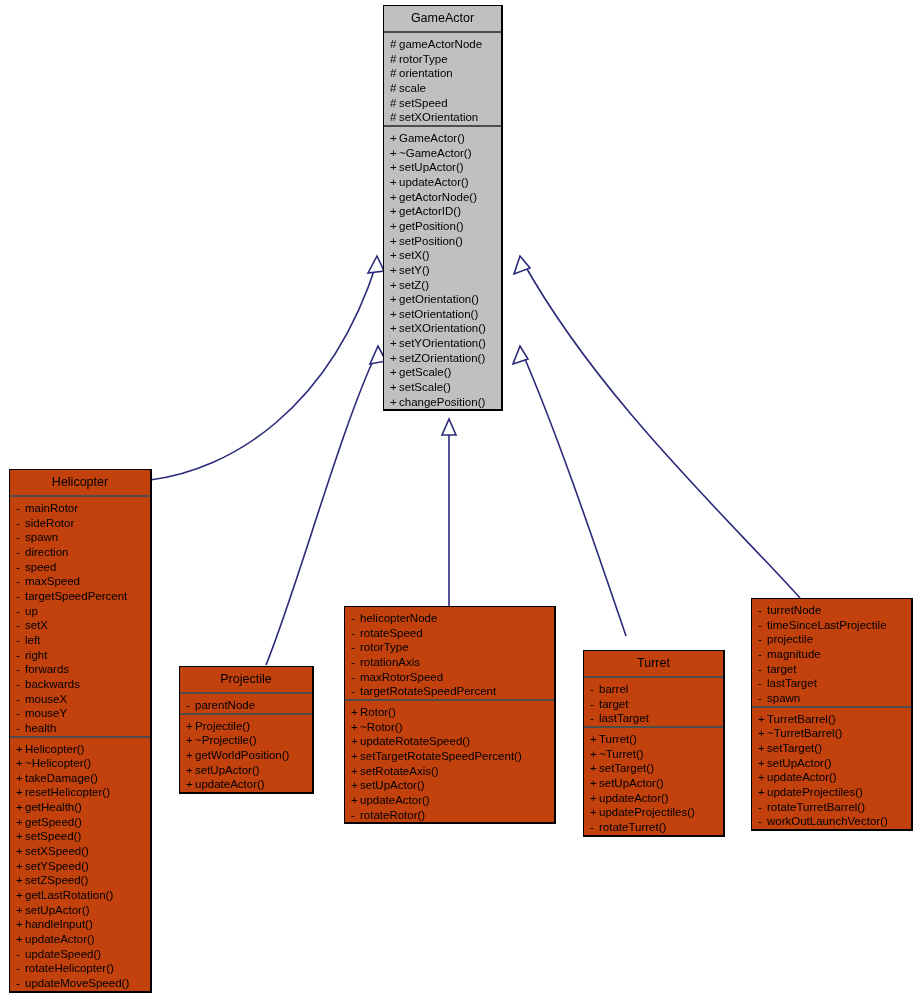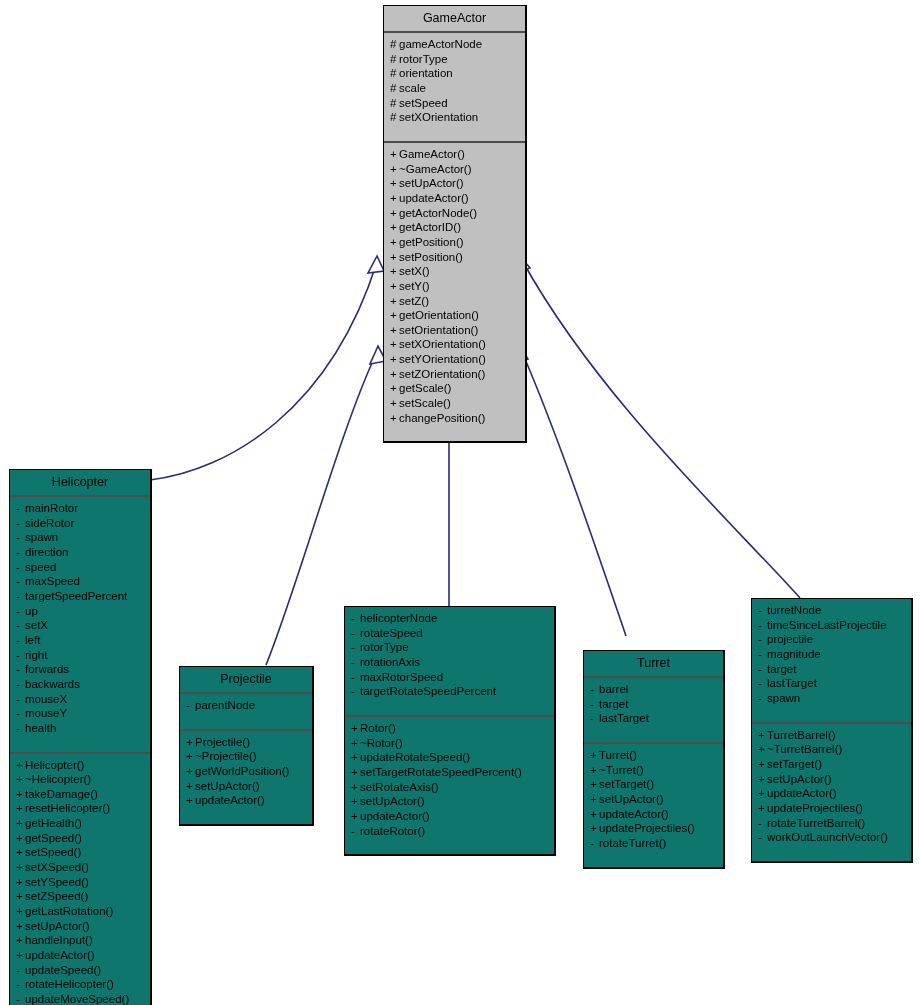--- a/index.html
+++ b/index.html
@@ -24,38 +24,38 @@
     position: absolute;
     left: 0; top: 0;
     width: 920px;
     height: 1005px;
     pointer-events: none;
   }
   .uml-class {
     position: absolute;
     box-sizing: border-box;
     border: 1px solid #000000;
-    background: #0f766e;
+    background: #c2410c;
     border-right-width: 2px;
     border-bottom-width: 2px;
   }
   .uml-class.root {
     background: #c0c0c0;
   }
   .class-title {
     text-align: center;
     font-size: 12.5px;
     color: #000000;
     line-height: 15px;
     padding: 5px 4px 5px 4px;
     border-bottom: 2px solid #4d4d4d;
     white-space: nowrap;
   }
   .compartment {
-    padding: 4px 0px 16px 0px;
+    padding: 4px 0px 0 0px;
   }
   .compartment.attrs {
     border-bottom: 2px solid #4d4d4d;
   }
   .member {
     font-size: 11.5px;
     line-height: 14.65px;
     color: #000000;
     white-space: nowrap;
     padding-left: 6px;
@@ -92,21 +92,21 @@
       <path d="M 626,636 C 600,560 560,440 522,352" fill="none" stroke="#2a2a7a" stroke-width="1.6"></path>
       <polygon points="520,346 513,364 528,359" fill="#ffffff" stroke="#2a2a7a" stroke-width="1.6"></polygon>
     </g>
 
     <g>
       <path d="M 800,598 C 730,520 600,400 523,262" fill="none" stroke="#2a2a7a" stroke-width="1.6"></path>
       <polygon points="520,256 514,274 530,268" fill="#ffffff" stroke="#2a2a7a" stroke-width="1.6"></polygon>
     </g>
   </svg>
 
-  <div class="uml-class root" style="left:383px; top:5px; width:144px;">
+  <div class="uml-class root" style="left:383px; top:5px; width:120px;">
     <div class="class-title">GameActor</div>
     <div class="compartment attrs">
         <div class="member"><span class="vis">#</span><span>gameActorNode</span></div>
         <div class="member"><span class="vis">#</span><span>rotorType</span></div>
         <div class="member"><span class="vis">#</span><span>orientation</span></div>
         <div class="member"><span class="vis">#</span><span>scale</span></div>
         <div class="member"><span class="vis">#</span><span>setSpeed</span></div>
         <div class="member"><span class="vis">#</span><span>setXOrientation</span></div>
       </div>
     <div class="compartment methods">

